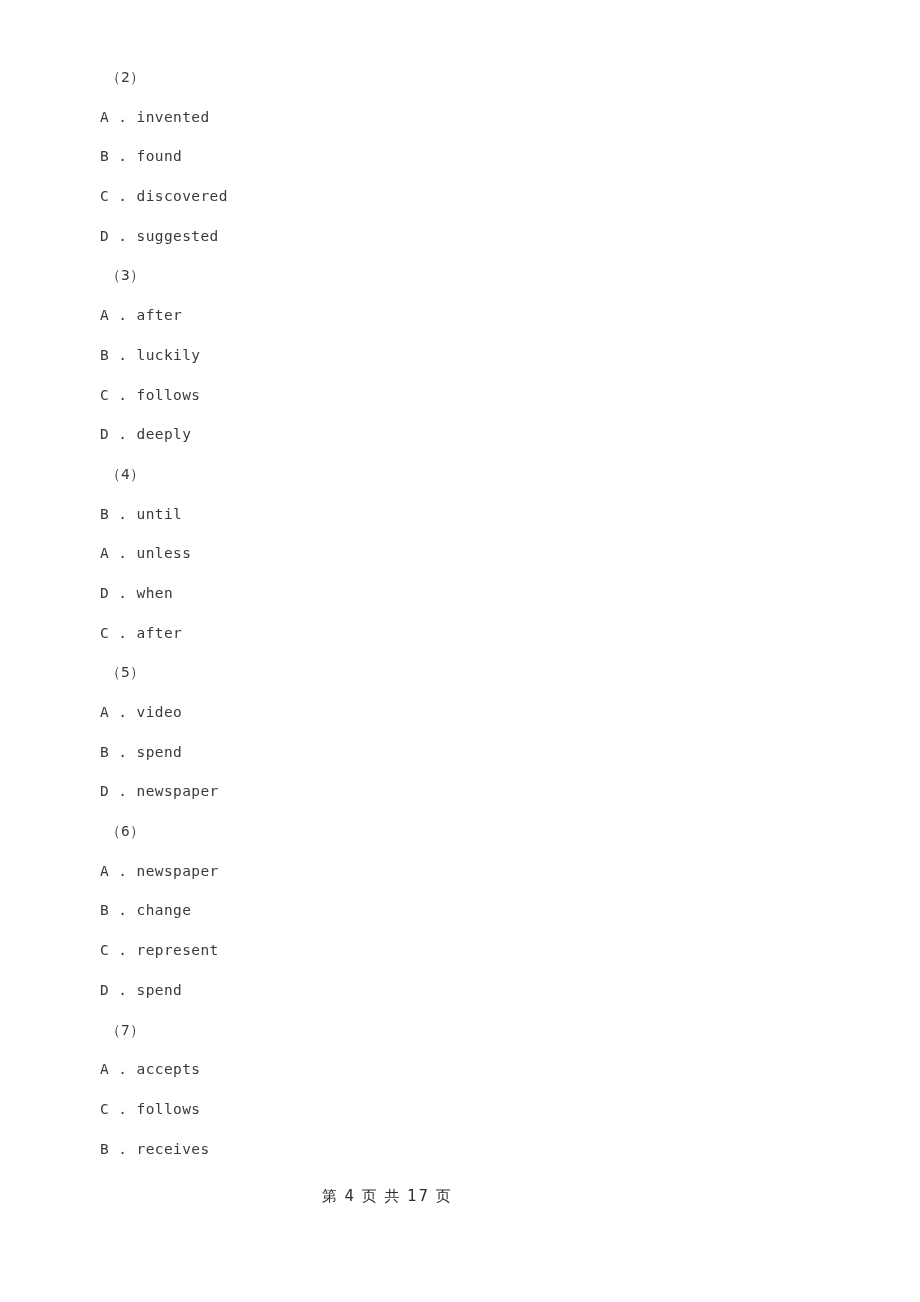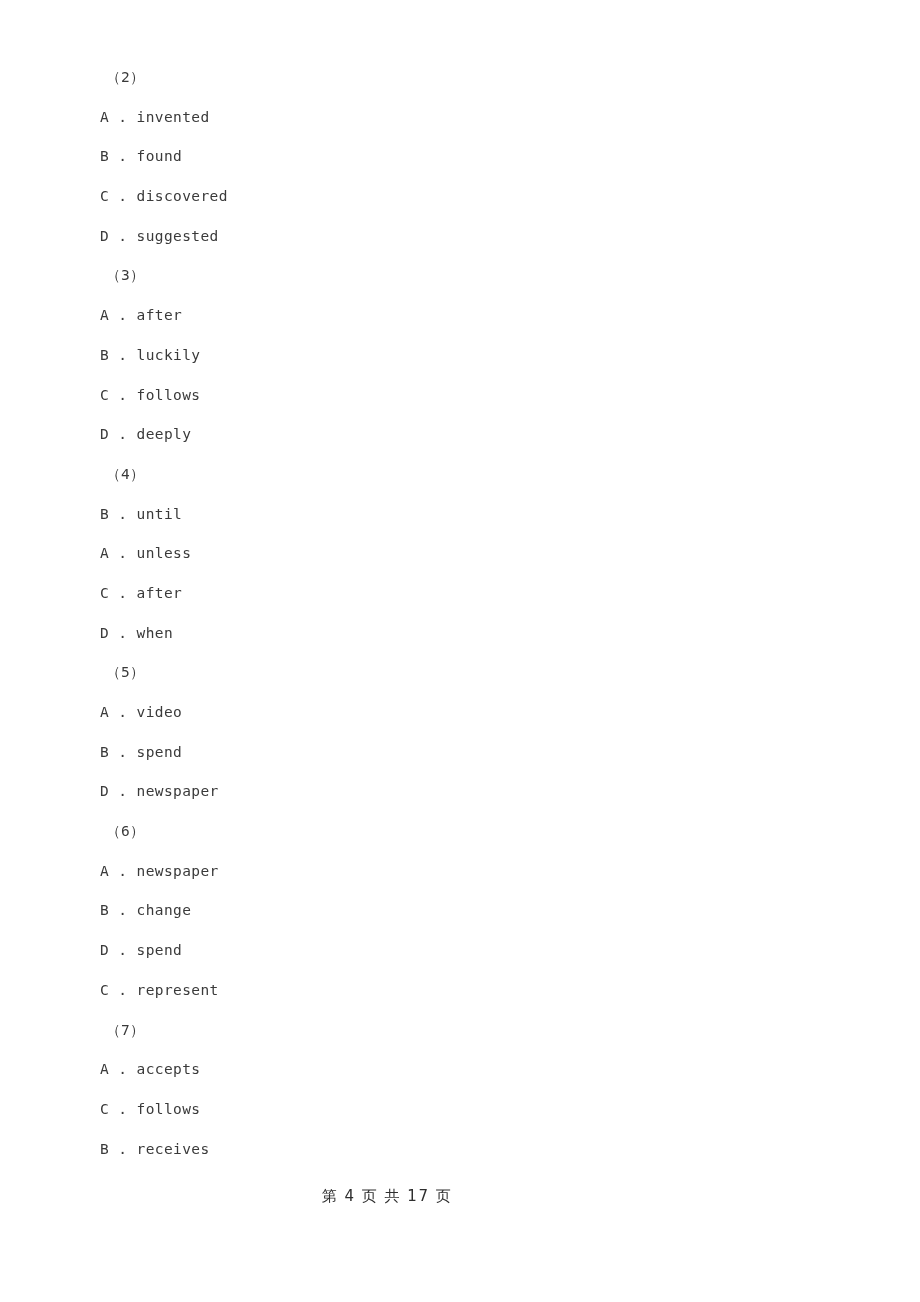--- a/index.html
+++ b/index.html
@@ -102,35 +102,35 @@
         <div class="line q-header">（3）</div>
         <div class="line q-option"><span class="opt-letter">A</span><span class="opt-sep"> . </span><span class="opt-text">after</span></div>
         <div class="line q-option"><span class="opt-letter">B</span><span class="opt-sep"> . </span><span class="opt-text">luckily</span></div>
         <div class="line q-option"><span class="opt-letter">C</span><span class="opt-sep"> . </span><span class="opt-text">follows</span></div>
         <div class="line q-option"><span class="opt-letter">D</span><span class="opt-sep"> . </span><span class="opt-text">deeply</span></div>
       </div>
       <div class="q-group">
         <div class="line q-header">（4）</div>
         <div class="line q-option"><span class="opt-letter">B</span><span class="opt-sep"> . </span><span class="opt-text">until</span></div>
         <div class="line q-option"><span class="opt-letter">A</span><span class="opt-sep"> . </span><span class="opt-text">unless</span></div>
+        <div class="line q-option"><span class="opt-letter">D</span><span class="opt-sep"> . </span><span class="opt-text">when</span></div>
         <div class="line q-option"><span class="opt-letter">C</span><span class="opt-sep"> . </span><span class="opt-text">after</span></div>
-        <div class="line q-option"><span class="opt-letter">D</span><span class="opt-sep"> . </span><span class="opt-text">when</span></div>
       </div>
       <div class="q-group">
         <div class="line q-header">（5）</div>
         <div class="line q-option"><span class="opt-letter">A</span><span class="opt-sep"> . </span><span class="opt-text">video</span></div>
         <div class="line q-option"><span class="opt-letter">B</span><span class="opt-sep"> . </span><span class="opt-text">spend</span></div>
         <div class="line q-option"><span class="opt-letter">D</span><span class="opt-sep"> . </span><span class="opt-text">newspaper</span></div>
       </div>
       <div class="q-group">
         <div class="line q-header">（6）</div>
         <div class="line q-option"><span class="opt-letter">A</span><span class="opt-sep"> . </span><span class="opt-text">newspaper</span></div>
         <div class="line q-option"><span class="opt-letter">B</span><span class="opt-sep"> . </span><span class="opt-text">change</span></div>
+        <div class="line q-option"><span class="opt-letter">C</span><span class="opt-sep"> . </span><span class="opt-text">represent</span></div>
         <div class="line q-option"><span class="opt-letter">D</span><span class="opt-sep"> . </span><span class="opt-text">spend</span></div>
-        <div class="line q-option"><span class="opt-letter">C</span><span class="opt-sep"> . </span><span class="opt-text">represent</span></div>
       </div>
       <div class="q-group">
         <div class="line q-header">（7）</div>
         <div class="line q-option"><span class="opt-letter">A</span><span class="opt-sep"> . </span><span class="opt-text">accepts</span></div>
         <div class="line q-option"><span class="opt-letter">C</span><span class="opt-sep"> . </span><span class="opt-text">follows</span></div>
         <div class="line q-option"><span class="opt-letter">B</span><span class="opt-sep"> . </span><span class="opt-text">receives</span></div>
       </div>
     </div>
 
   <div id="footer">

